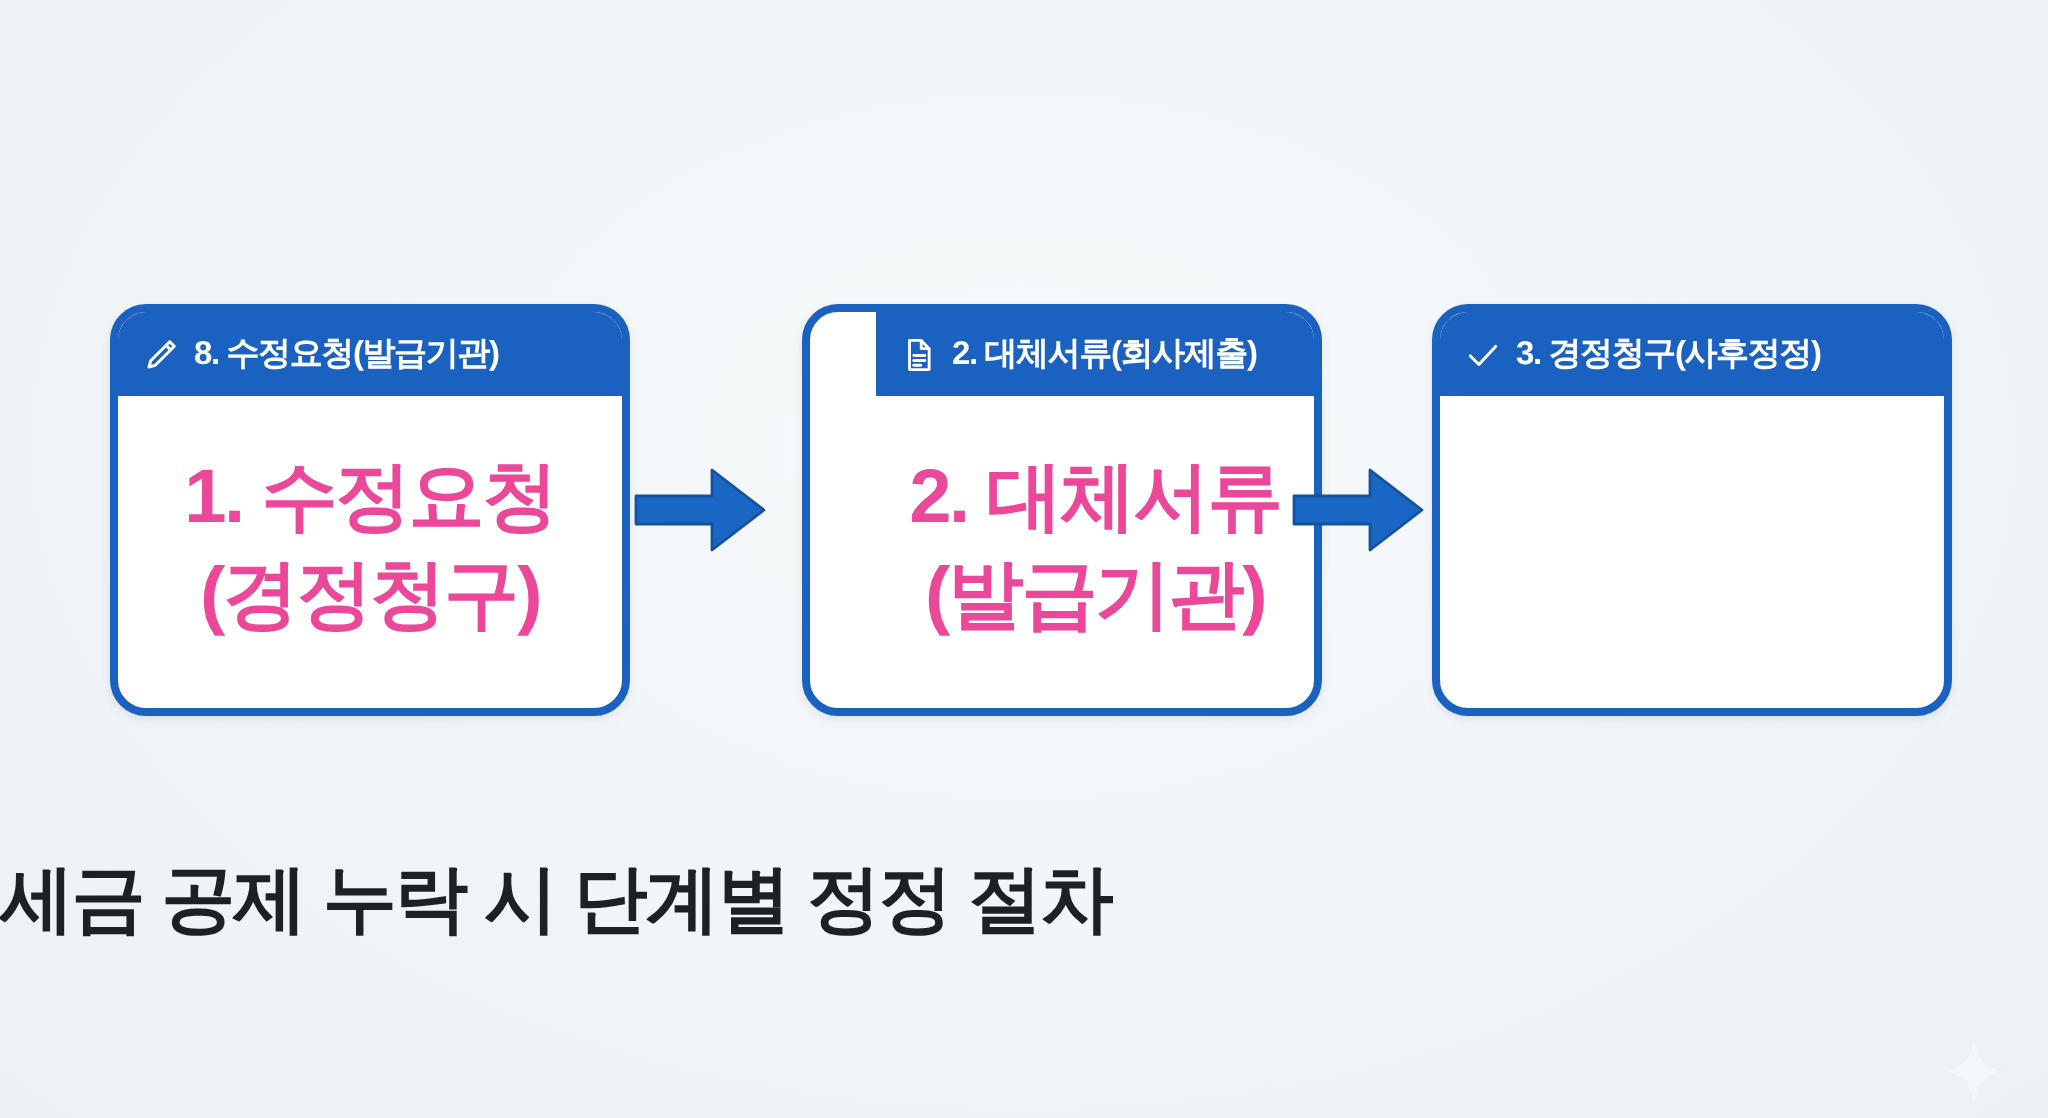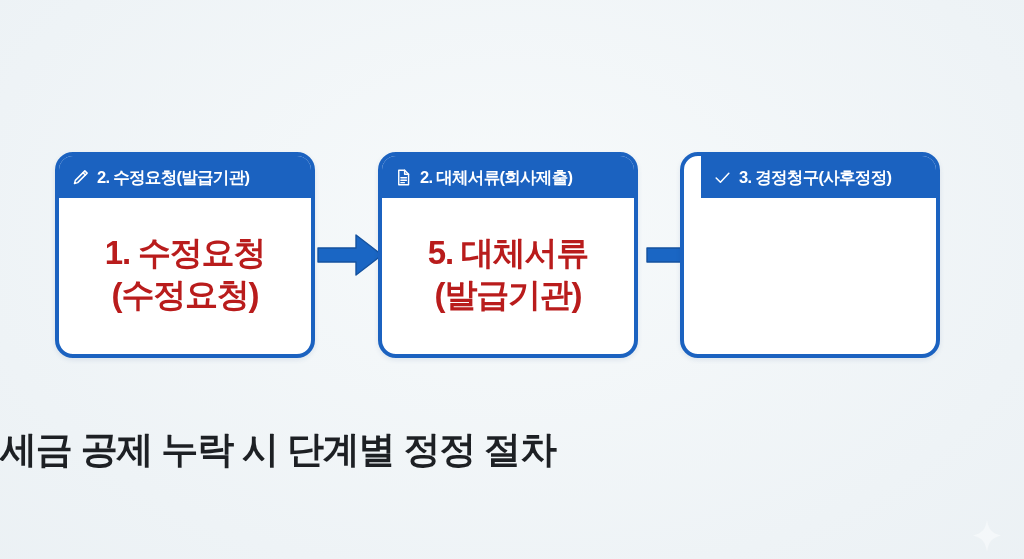--- a/index.html
+++ b/index.html
@@ -38,22 +38,22 @@
     width: 260px;
     height: 206px;
     box-sizing: border-box;
     border: 4px solid #1b62c0;
     border-radius: 18px;
     background: #ffffff;
     overflow: hidden;
     box-shadow: 0 2px 5px rgba(30, 70, 130, 0.10);
   }
   .step-box.b1 { left: 55px; }
-  .step-box.b2 { left: 378px; }
-  .step-box.b3 { left: 680px; padding-left: 17px; }
+  .step-box.b2 { left: 401px; padding-left: 33px; }
+  .step-box.b3 { left: 716px; }
 
   .step-header {
     height: 42px;
     background: #1b62c0;
     display: flex;
     align-items: center;
     gap: 7px;
     padding: 0 0 0 12px;
     box-sizing: border-box;
   }
@@ -77,22 +77,22 @@
   .step-body {
     height: 156px;
     display: flex;
     flex-direction: column;
     align-items: center;
     justify-content: center;
     padding: 0 6px 4px;
     box-sizing: border-box;
   }
   .step-body-line {
-    color: #b91c1c;
-    font-size: 33px;
+    color: #ec4899;
+    font-size: 38px;
     font-weight: bold;
     line-height: 1.28;
     letter-spacing: -1.2px;
     white-space: nowrap;
     text-align: center;
   }
 
   
   .flow-arrow {
     position: absolute;
@@ -137,25 +137,25 @@
   <div id="flow">
 
     <div class="step-box b1">
       <div class="step-header">
         <span class="hicon">
           <svg viewBox="0 0 24 24" fill="none" stroke="currentColor" stroke-width="1.9" stroke-linecap="round" stroke-linejoin="round">
             <path d="M17.5 3.6l2.9 2.9-12 12-4 1.1 1.1-4z"></path>
             <path d="M15.2 5.9l2.9 2.9"></path>
           </svg>
         </span>
-        <span class="step-header-label">2. 수정요청(발급기관)</span>
+        <span class="step-header-label">8. 수정요청(발급기관)</span>
       </div>
       <div class="step-body">
         <div class="step-body-line">1. 수정요청</div>
-        <div class="step-body-line">(수정요청)</div>
+        <div class="step-body-line">(경정청구)</div>
       </div>
     </div>
 
     <div class="flow-arrow a1">
       <svg viewBox="0 0 68 68" aria-hidden="true">
         <polygon points="2,27 40,27 40,14 66,34 40,54 40,41 2,41" fill="#1a66c4" stroke="#14529f" stroke-width="1.4" stroke-linejoin="round"></polygon>
       </svg>
     </div>
 
     <div class="step-box b2">
@@ -165,21 +165,21 @@
             <path d="M6 2.8h7.4L18.4 8v13.2H6z"></path>
             <path d="M13.4 2.8V8h5"></path>
             <path d="M8.7 12.3h7"></path>
             <path d="M8.7 15.5h7"></path>
             <path d="M8.7 18.5h4.4"></path>
           </svg>
         </span>
         <span class="step-header-label">2. 대체서류(회사제출)</span>
       </div>
       <div class="step-body">
-        <div class="step-body-line">5. 대체서류</div>
+        <div class="step-body-line">2. 대체서류</div>
         <div class="step-body-line">(발급기관)</div>
       </div>
     </div>
 
     <div class="flow-arrow a2">
       <svg viewBox="0 0 68 68" aria-hidden="true">
         <polygon points="2,27 40,27 40,14 66,34 40,54 40,41 2,41" fill="#1a66c4" stroke="#14529f" stroke-width="1.4" stroke-linejoin="round"></polygon>
       </svg>
     </div>
 

